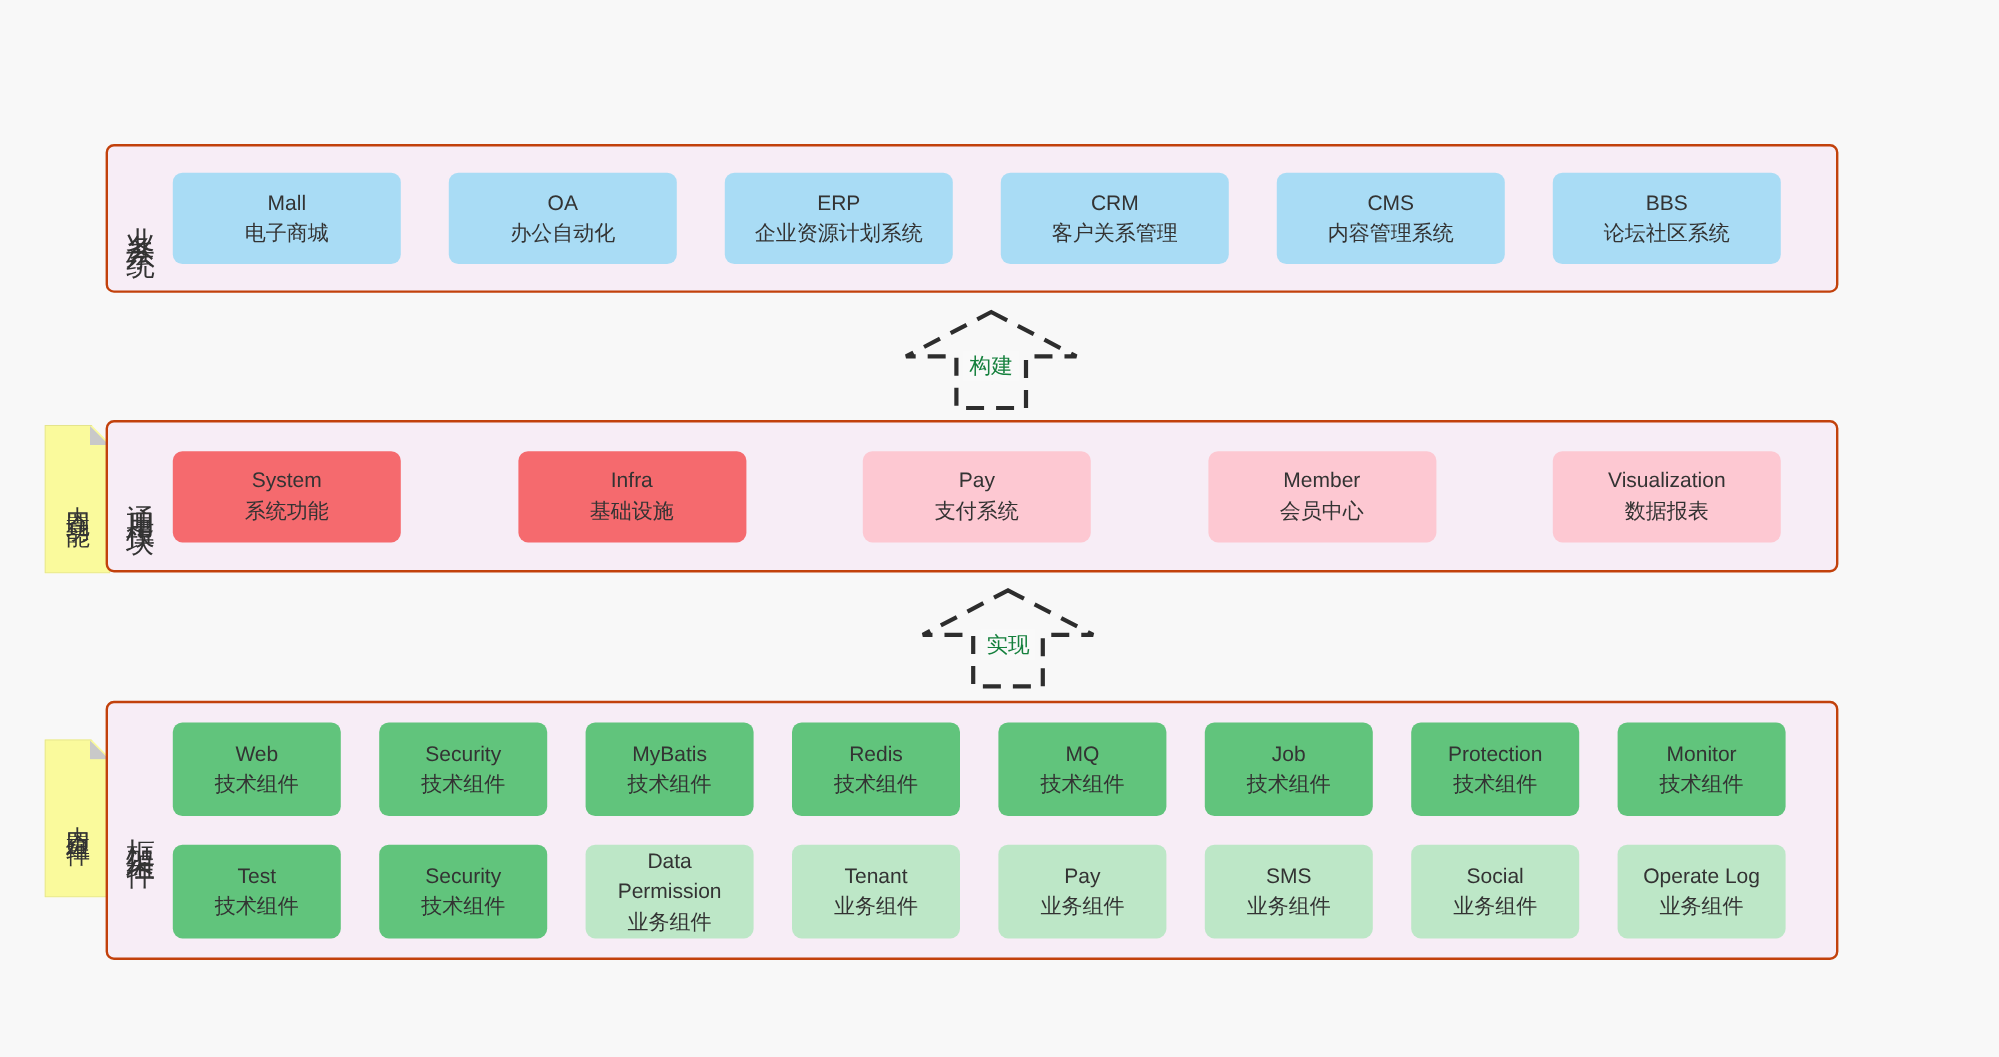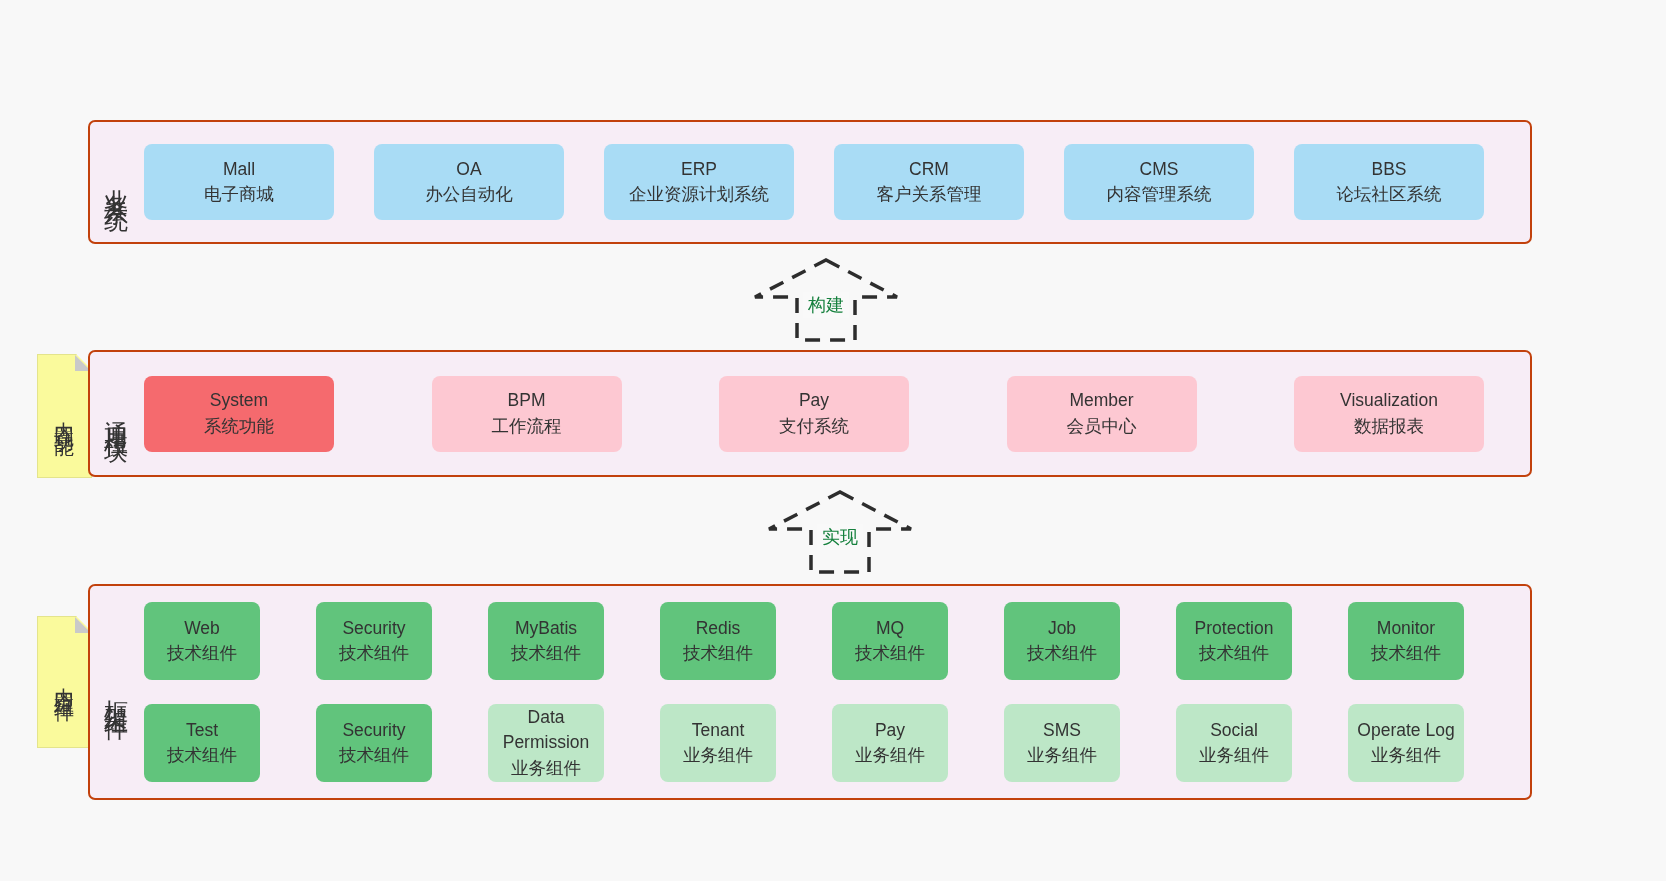--- a/index.html
+++ b/index.html
@@ -23,21 +23,21 @@
   .boxes-grid{
     flex:1;display:grid;grid-template-columns:repeat(8,140px);
     justify-content:space-between;row-gap:24px;padding-right:42px;
   }
   .box{
     display:flex;flex-direction:column;justify-content:center;align-items:center;
     border-radius:8px;text-align:center;font-size:17.5px;line-height:1.45;
     box-sizing:border-box;
   }
   .box-wide{width:190px;height:76px;}
-  .box-narrow{width:116px;height:78px;}
+  .box-narrow{width:140px;height:78px;}
   .box-name{padding:0 8px;}
   .blue{background:#a9dcf5;}
   .red{background:#f56a6e;}
   .pink{background:#fdc8d2;}
   .green{background:#61c47c;}
   .green-light{background:#bde7c7;}
   
   .sticky{
     position:absolute;left:37px;width:55px;z-index:1;
     background:#fafa9c;border:1px solid #e4e48c;box-sizing:border-box;
@@ -104,23 +104,23 @@
     <div class="sticky-text">内置功能</div>
   </div>
 
   <section class="band" style="top:350px;height:127px;">
     <div class="side-label">通用模块</div>
     <div class="boxes">
       <div class="box box-wide red">
         <div class="box-name">System</div>
         <div class="box-desc">系统功能</div>
       </div>
-      <div class="box box-wide pink">
-        <div class="box-name">BPM</div>
-        <div class="box-desc">工作流程</div>
+      <div class="box box-wide red">
+        <div class="box-name">Infra</div>
+        <div class="box-desc">基础设施</div>
       </div>
       <div class="box box-wide pink">
         <div class="box-name">Pay</div>
         <div class="box-desc">支付系统</div>
       </div>
       <div class="box box-wide pink">
         <div class="box-name">Member</div>
         <div class="box-desc">会员中心</div>
       </div>
       <div class="box box-wide pink">

